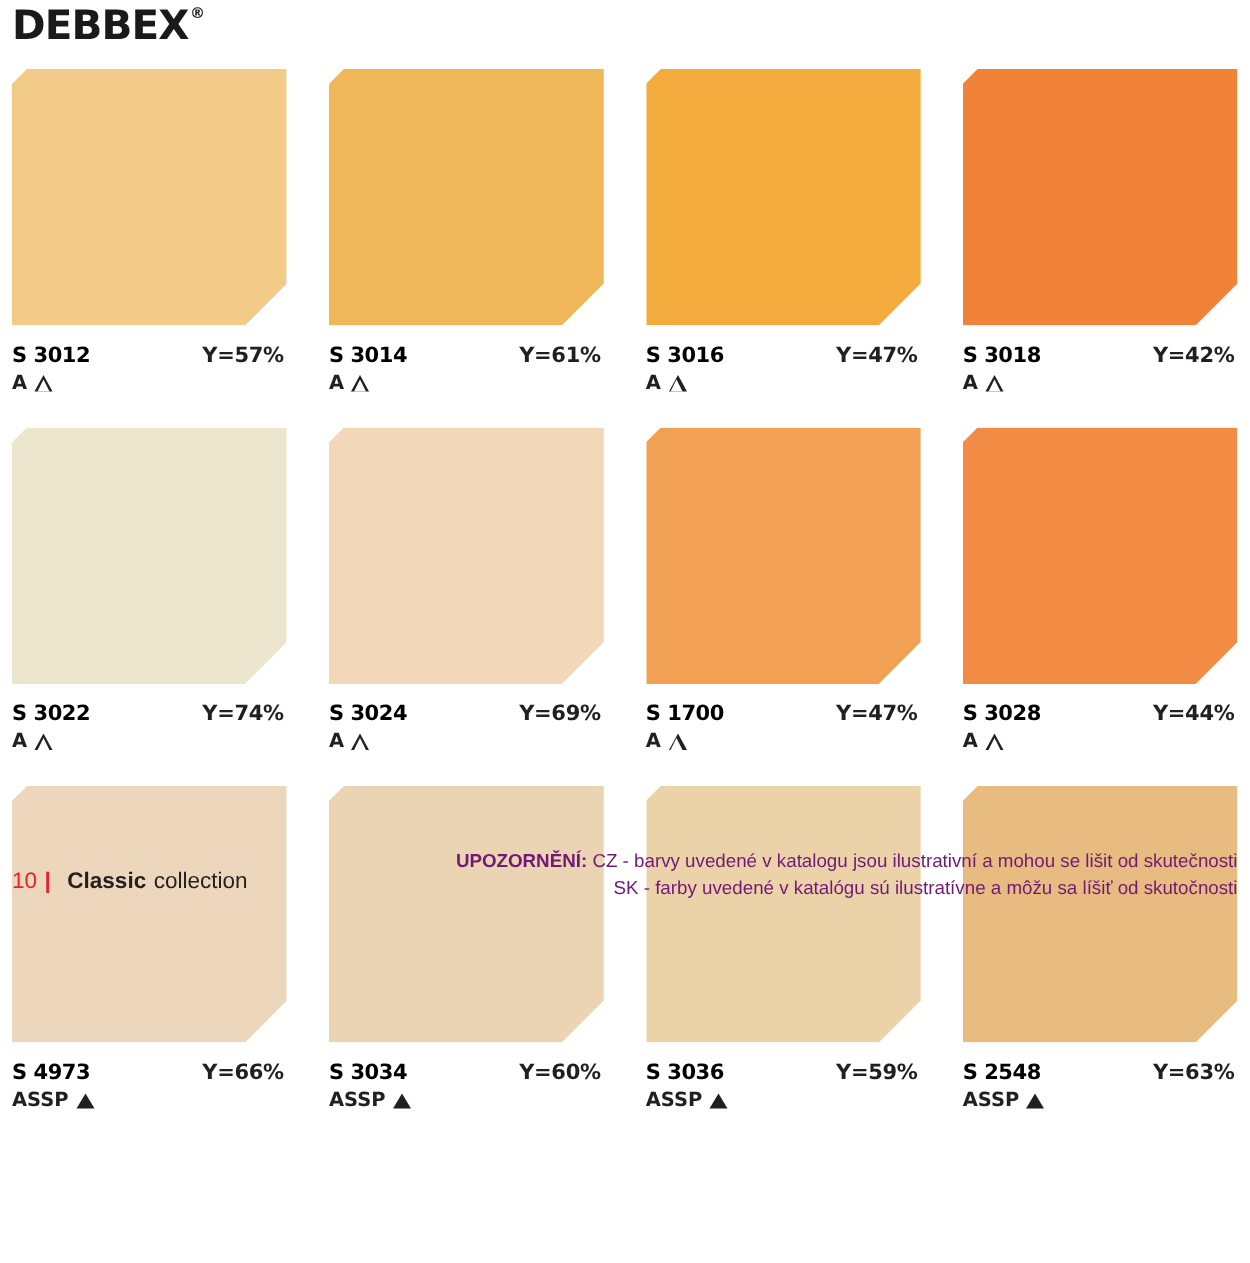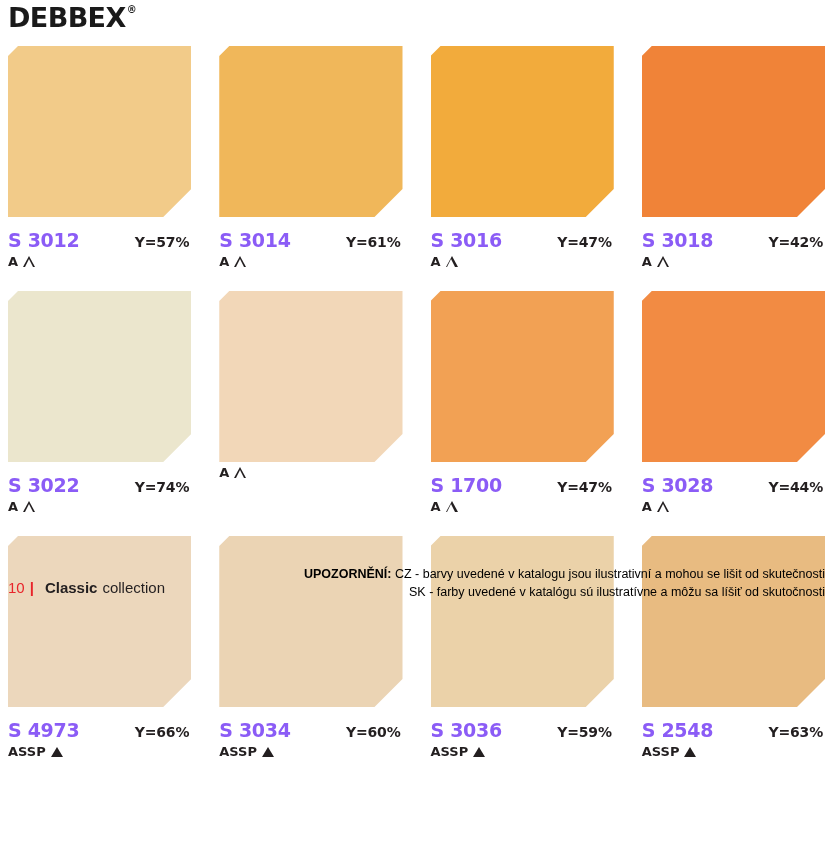--- a/index.html
+++ b/index.html
@@ -68,24 +68,24 @@
 
   .meta {
     display: flex;
     align-items: baseline;
     justify-content: space-between;
     margin-top: 12px;
     padding-right: 2px;
   }
   .code {
     font-family: "DejaVu Sans", sans-serif;
-    font-size: 19px;
+    font-size: 14px;
     font-weight: bold;
     letter-spacing: -0.3px;
-    color: #8b5cf6;
+    color: #000000;
     white-space: nowrap;
   }
   .yval {
     font-family: "DejaVu Sans", sans-serif;
     font-size: 14px;
     font-weight: bold;
     letter-spacing: -0.2px;
     color: #231f20;
     white-space: nowrap;
     text-align: center;
@@ -151,21 +151,21 @@
   }
   .pagenum { color: #e8242a; font-weight: normal; font-size: 15px; }
   .pipe { color: #e8242a; font-weight: bold; font-size: 15px; }
   .coll-bold { font-weight: bold; color: #231f20; font-size: 15px; margin-left: 6px; }
   .coll-reg { font-weight: normal; color: #231f20; font-size: 15px; }
 
   .footer-right {
     text-align: right;
     font-size: 12.5px;
     line-height: 1.5;
-    color: #000000;
+    color: #701a75;
   }
   .notice-label { font-weight: bold; }
 </style>
 </head>
 <body>
 
 <div class="page">
 
   <div class="header">
     <div class="logo">
@@ -225,20 +225,24 @@
           <span class="code">S 3022</span>
           <span class="yval">Y=74%</span>
         </div>
         <div class="tagline">
           <span>A</span>
           <span class="tri tri-outline"></span>
         </div>
       </div>
       <div class="cell">
         <div class="swatch" style="background: rgb(242, 215, 184);"></div>
+        <div class="meta">
+          <span class="code">S 3024</span>
+          <span class="yval">Y=69%</span>
+        </div>
         <div class="tagline">
           <span>A</span>
           <span class="tri tri-outline"></span>
         </div>
       </div>
       <div class="cell">
         <div class="swatch" style="background: rgb(242, 161, 84);"></div>
         <div class="meta">
           <span class="code">S 1700</span>
           <span class="yval">Y=47%</span>

